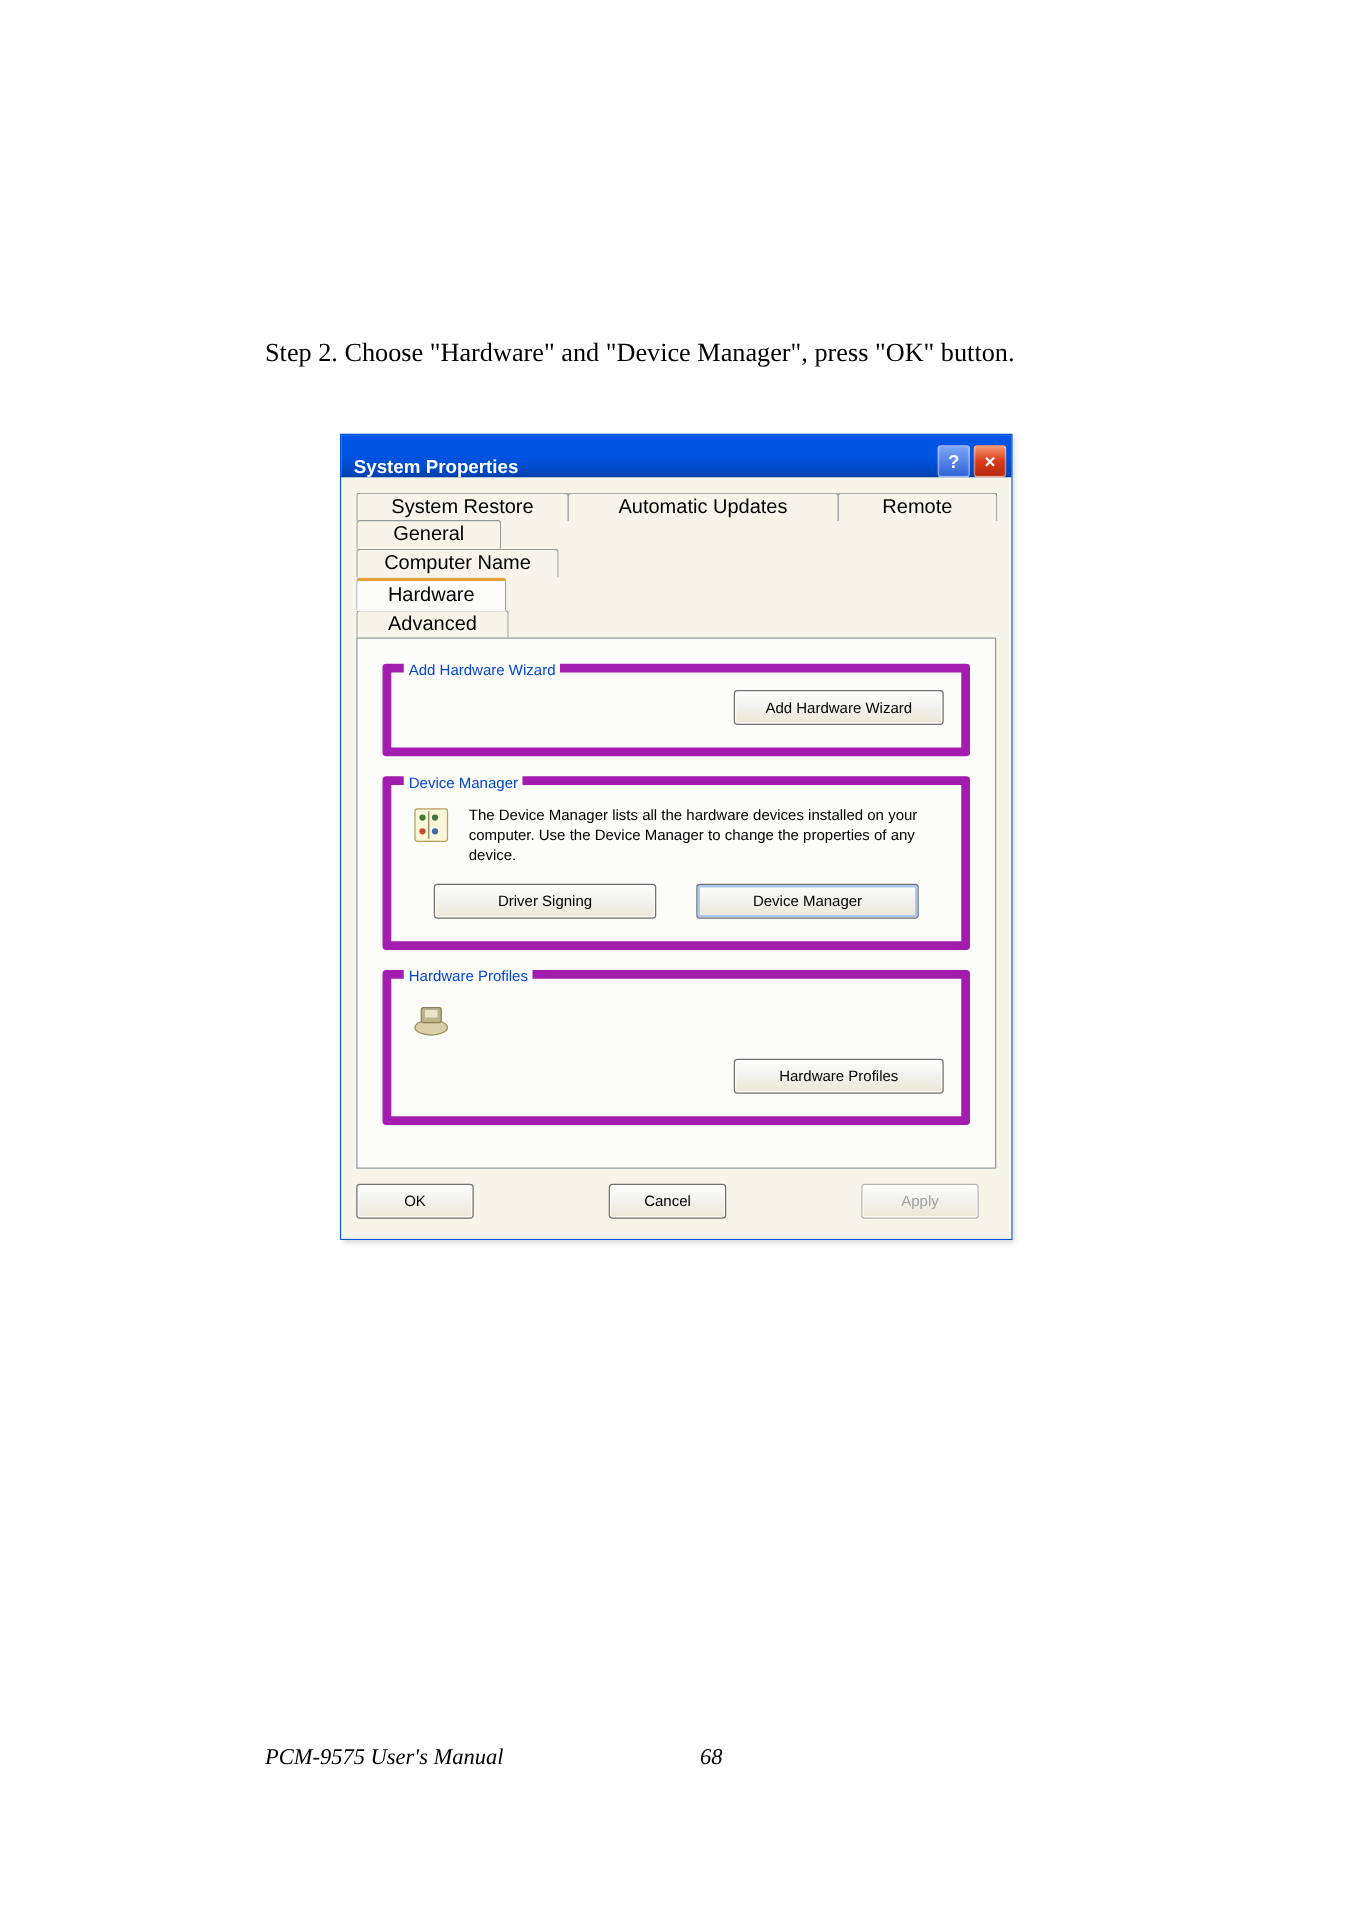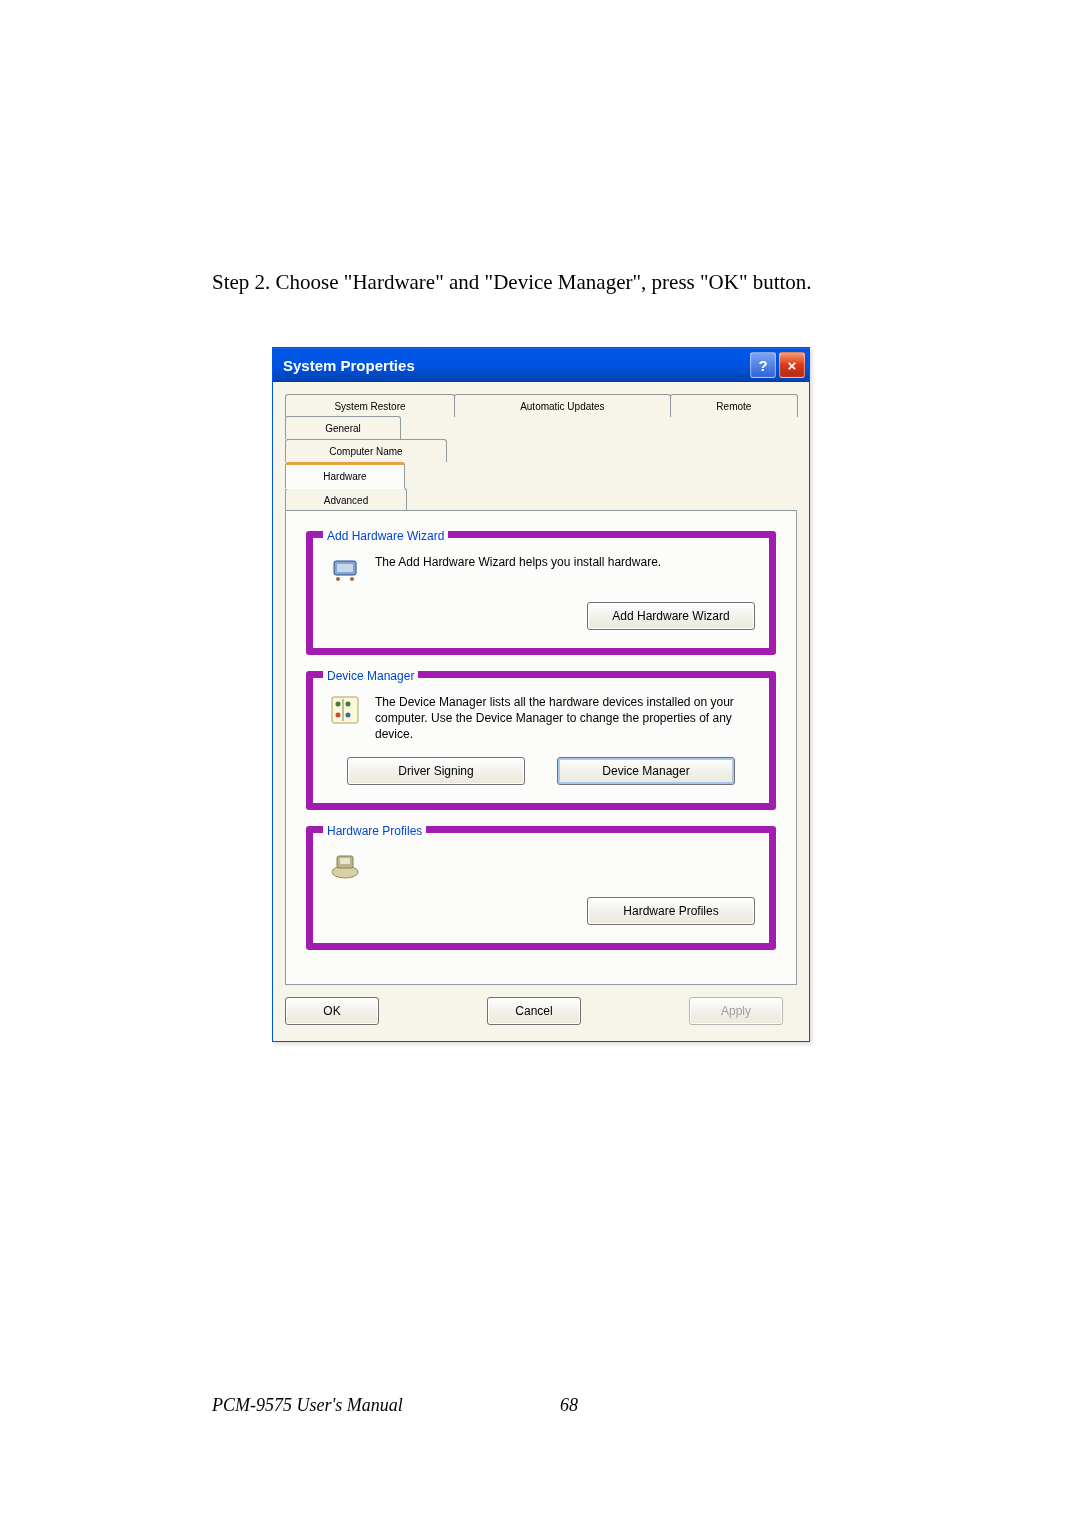--- a/index.html
+++ b/index.html
@@ -25,21 +25,21 @@
     margin: 0 auto 0 60px;
     background: #ece9d8;
     border: 1px solid #0054e3;
     position: relative;
     box-shadow: 2px 2px 4px rgba(0,0,0,0.15);
   }
   .titlebar {
     height: 34px;
     background: linear-gradient(180deg, #2a6bea 0%, #0054e3 4%, #0054e3 50%, #0043b4 95%, #003a9c 100%);
     display: flex;
-    align-items: center;
+    align-items: flex-end;
     justify-content: space-between;
     padding: 0 4px 0 10px;
   }
   .titlebar-text {
     color: #fff;
     font-weight: bold;
     font-size: 15px;
   }
   .titlebar-buttons {
     display: flex;
@@ -76,21 +76,21 @@
     margin-bottom: -1px;
   }
   .tab-row.back { position: relative; z-index:1; }
   .tab-row.front { position: relative; z-index:2;flex-direction:column; }
   .tab {
     border: 1px solid #919b9c;
     border-bottom: none;
     border-top-left-radius: 3px;
     border-top-right-radius: 3px;
     background: #f7f4e9;
-    font-size: 10px;
+    font-size: 16px;
     height: 22px;
     display: flex;
     align-items: center;
     justify-content: center;
     margin-right: -1px;
   }
   .tab.active {
     background: #fcfcfb;
     position: relative;
     z-index: 3;
@@ -235,31 +235,20 @@
         <div class="tab" style="width:114px">General</div>
         <div class="tab" style="width:160px">Computer Name</div>
         <div class="tab active" style="width:118px">Hardware</div>
         <div class="tab" style="width:120px">Advanced</div>
       </div>
 
       <div class="tab-panel">
 
         <div class="group">
           <div class="group-legend">Add Hardware Wizard</div>
-          <div class="group-row">
-            <div class="icon-slot">
-              <svg width="34" height="34" viewBox="0 0 34 34">
-                <rect x="6" y="8" width="22" height="14" rx="2" fill="#7fa8d8" stroke="#305080"></rect>
-                <rect x="9" y="11" width="16" height="8" fill="#c8d8ec"></rect>
-                <circle cx="10" cy="26" r="2" fill="#9e6b3a"></circle>
-                <circle cx="24" cy="26" r="2" fill="#9e6b3a"></circle>
-              </svg>
-            </div>
-            <div class="group-text">The Add Hardware Wizard helps you install hardware.</div>
-          </div>
           <div class="btn-row">
             <div class="xp-btn">Add Hardware Wizard</div>
           </div>
         </div>
 
         <div class="group">
           <div class="group-legend">Device Manager</div>
           <div class="group-row">
             <div class="icon-slot">
               <svg width="34" height="34" viewBox="0 0 34 34">

